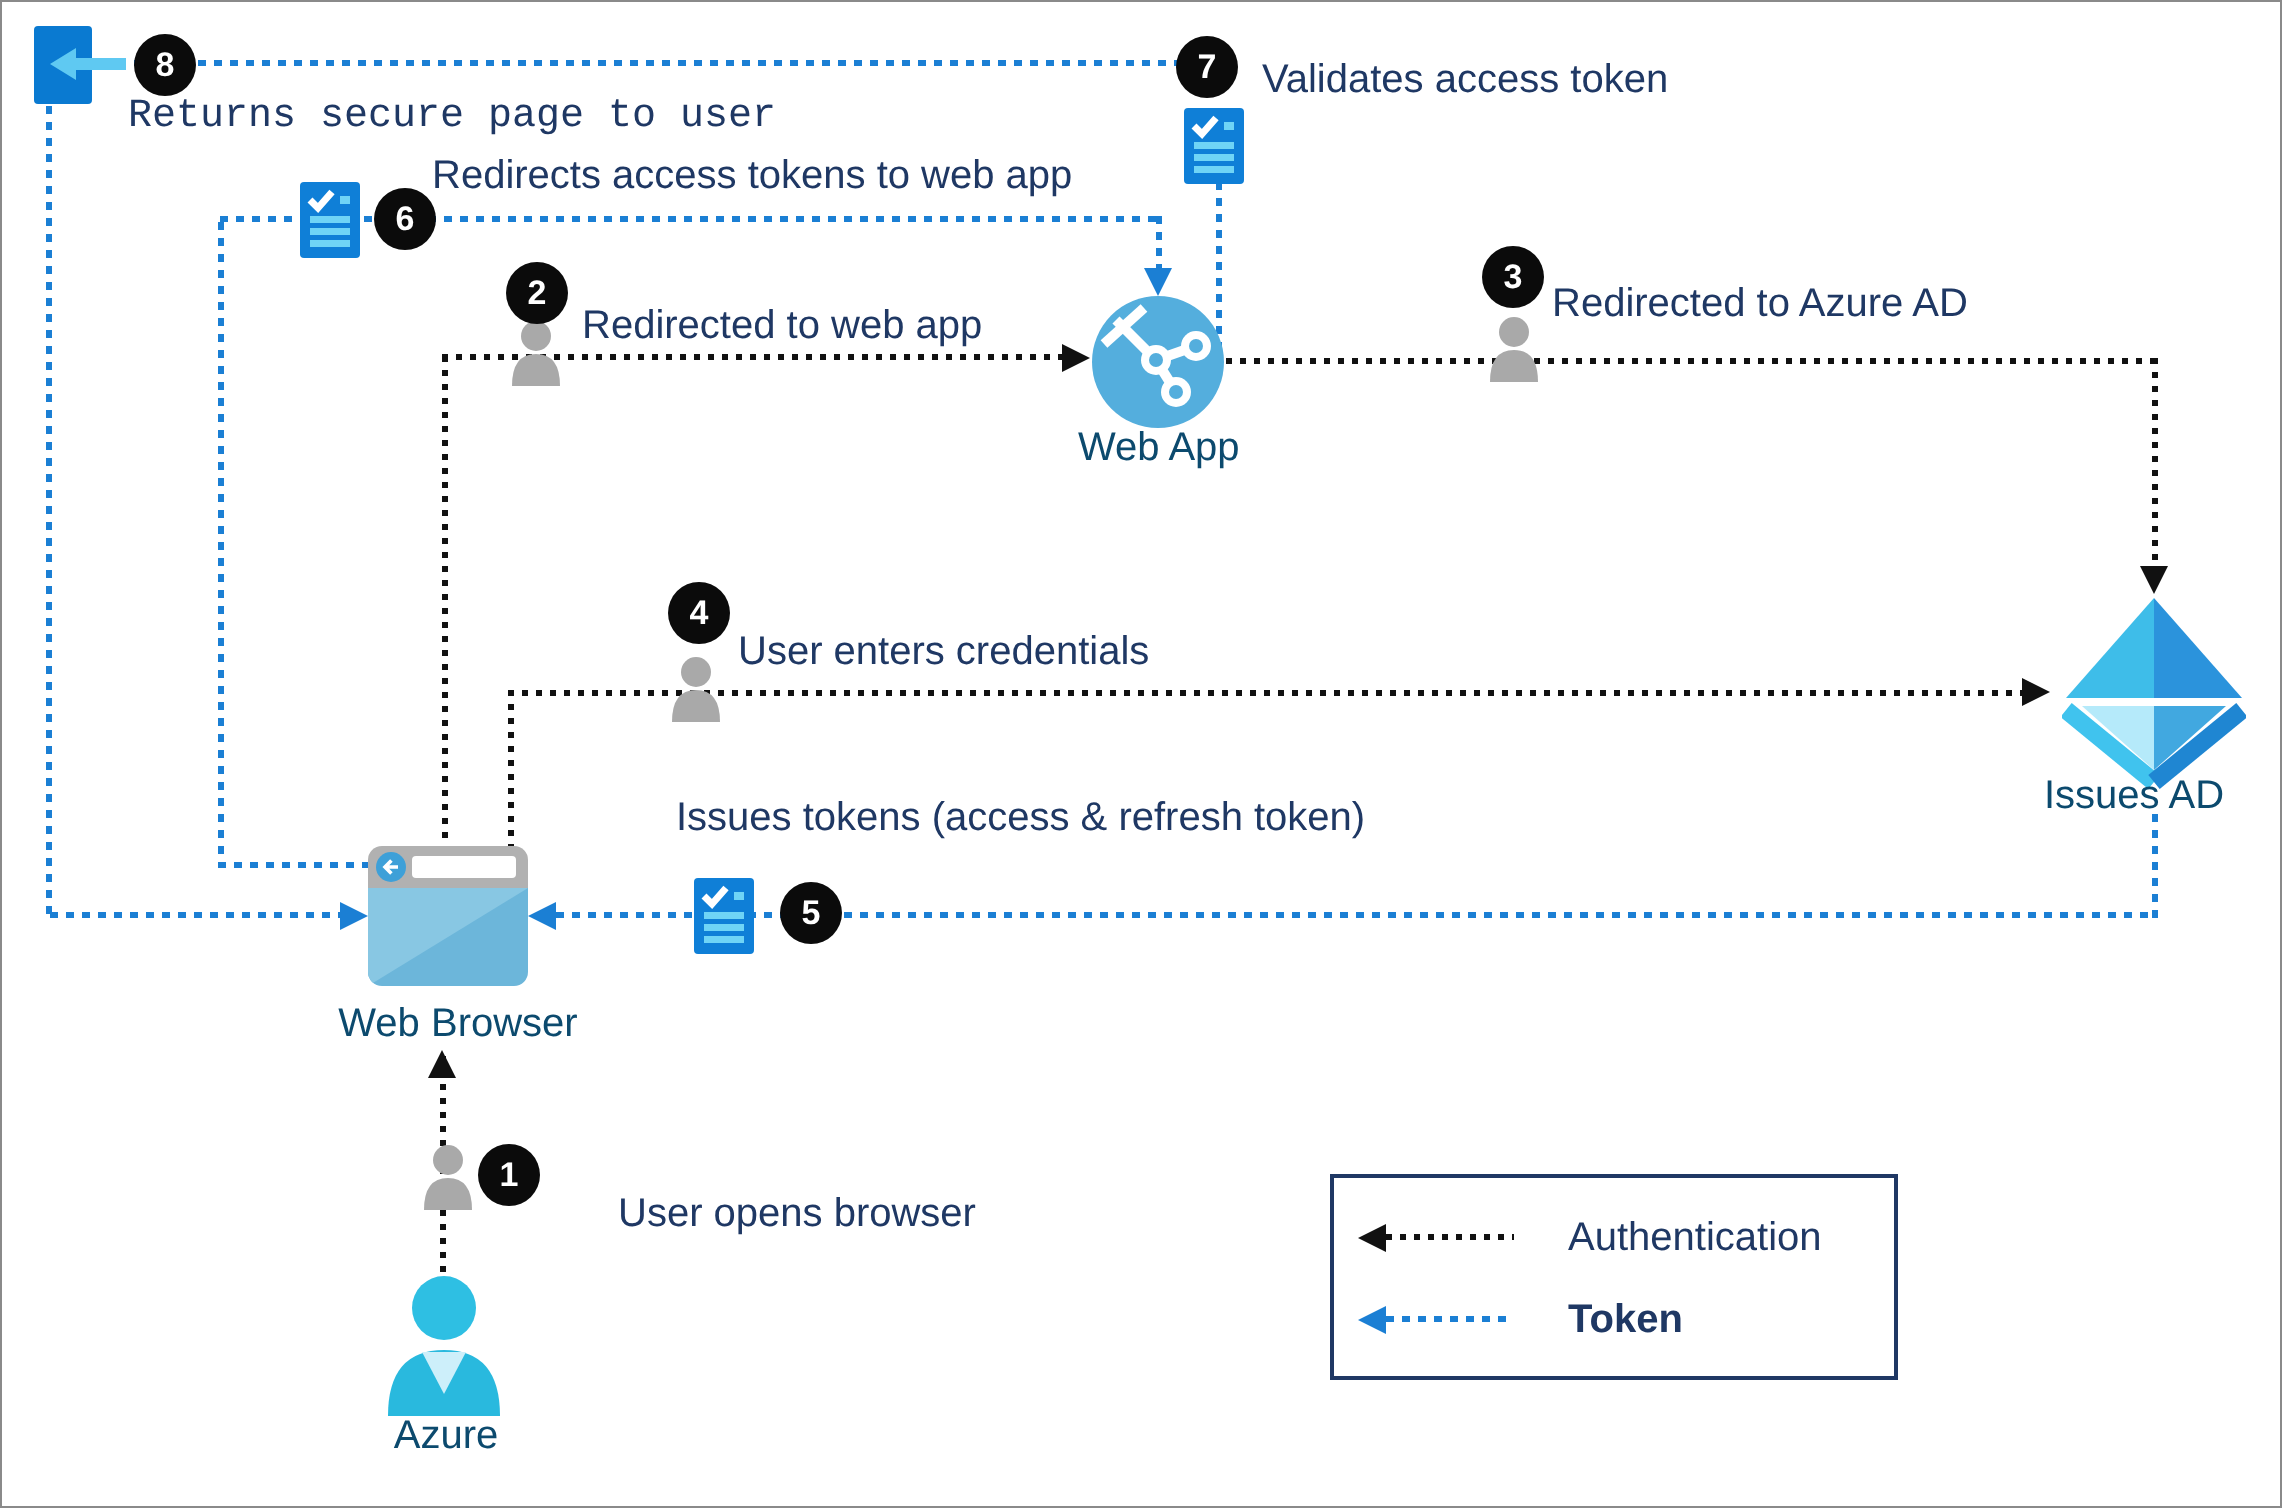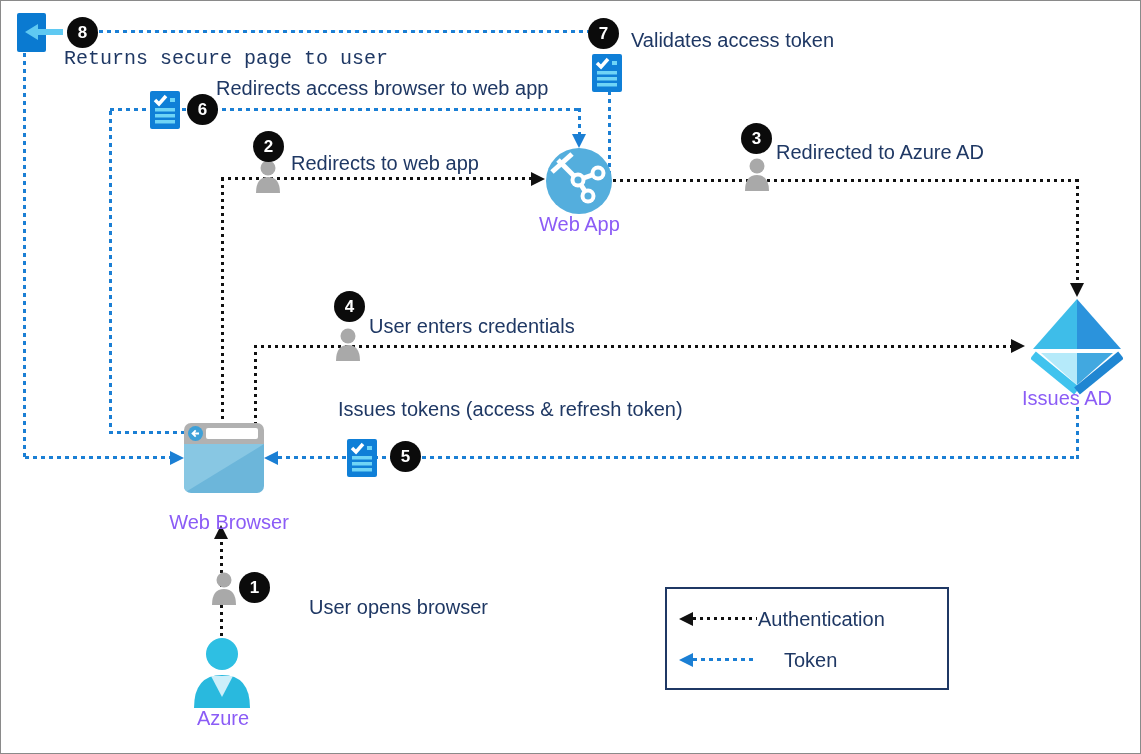--- a/index.html
+++ b/index.html
@@ -26,21 +26,21 @@
   .arr-d-black{border-left:7px solid transparent;border-right:7px solid transparent;border-top:14px solid #111;}
   .arr-u-black{border-left:7px solid transparent;border-right:7px solid transparent;border-bottom:14px solid #111;}
   
   .badge{
     position:absolute;width:31px;height:31px;border-radius:50%;background:#0b0b0b;
     color:#fff;font-size:17px;font-weight:bold;display:flex;align-items:center;justify-content:center;
     z-index:6;
   }
   
   .note{position:absolute;color:#1f3864;font-size:20px;white-space:nowrap;z-index:5;}
-  .nodelabel{position:absolute;color:#8b5cf6;font-size:20px;text-align:center;white-space:nowrap;z-index:5;}
+  .nodelabel{position:absolute;color:#0c4a6e;font-size:20px;text-align:center;white-space:nowrap;z-index:5;}
   .icon{position:absolute;z-index:4;}
   
   .browser{position:absolute;left:183px;top:422px;width:80px;height:70px;border-radius:7px;overflow:hidden;z-index:4;}
   .browser .bar{position:absolute;left:0;top:0;width:80px;height:21px;background:#b1b1b1;}
   .browser .addr{position:absolute;left:22px;top:5px;width:52px;height:11px;background:#fff;border-radius:2px;}
   .browser .body{position:absolute;left:0;top:21px;width:80px;height:49px;background:#6cb6da;}
   .browser .body .lite{position:absolute;left:0;top:0;width:100%;height:100%;background:#88c7e3;clip-path:polygon(0 0,100% 0,0 100%);}
   
   .legendbox{position:absolute;left:664px;top:586px;width:284px;height:103px;border:2px solid #1f3864;box-sizing:border-box;background:#fff;}
   .legendtitle{position:absolute;left:664px;top:559px;color:#1287d9;font-size:20px;font-weight:bold;}
@@ -180,34 +180,34 @@
   <div class="badge" style="left:238px;top:571px;">1</div>
   <div class="badge" style="left:252px;top:130px;">2</div>
   <div class="badge" style="left:740px;top:122px;">3</div>
   <div class="badge" style="left:333px;top:290px;">4</div>
   <div class="badge" style="left:389px;top:440px;">5</div>
   <div class="badge" style="left:186px;top:93px;">6</div>
   <div class="badge" style="left:587px;top:17px;">7</div>
   <div class="badge" style="left:66px;top:16px;">8</div>
 
   <div class="note" style="left:276px;top:595px;margin-left:32px;">User opens browser</div>
-  <div class="note" style="left:290px;top:151px;">Redirects to web app</div>
+  <div class="note" style="left:290px;top:151px;">Redirected to web app</div>
   <div class="note" style="left:775px;top:140px;">Redirected to Azure AD</div>
   <div class="note" style="left:337px;top:397px;">Issues tokens (access &amp; refresh token)</div>
   <div class="note" style="left:368px;top:314px;">User enters credentials</div>
-  <div class="note" style="left:215px;top:76px;">Redirects access browser to web app</div>
+  <div class="note" style="left:215px;top:76px;">Redirects access tokens to web app</div>
   <div class="note" style="left:630px;top:28px;">Validates access token</div>
   <div class="note" style="left:63px;top:46px;font-family:Liberation Mono, monospace;">Returns secure page to user</div>
 
   <div class="nodelabel" style="left:538px;top:212px;width:80px;">Web App</div>
   <div class="nodelabel" style="left:1016px;top:386px;width:100px;">Issues AD</div>
-  <div class="nodelabel" style="left:158px;top:500px;width:140px;margin-top:10px;">Web Browser</div>
+  <div class="nodelabel" style="left:158px;top:500px;width:140px;">Web Browser</div>
   <div class="nodelabel" style="left:182px;top:706px;width:80px;">Azure</div>
 
   <div class="legendbox"></div>
   <div class="arr arr-l-black" style="left:678px;top:611px;"></div>
   <div class="hline hl-black" style="left:692px;top:616px;width:64px;"></div>
-  <div class="legenditem" style="left:757px;top:607px;">Authentication</div>
+  <div class="legenditem" style="left:783px;top:607px;">Authentication</div>
   <div class="arr arr-l-blue" style="left:678px;top:652px;"></div>
   <div class="hline hl-blue" style="left:692px;top:657px;width:64px;"></div>
-  <div class="legenditem" style="left:783px;top:648px;">Token</div>
+  <div class="legenditem" style="left:783px;top:648px;font-weight:bold;">Token</div>
 
 </div>
 
 </body></html>

